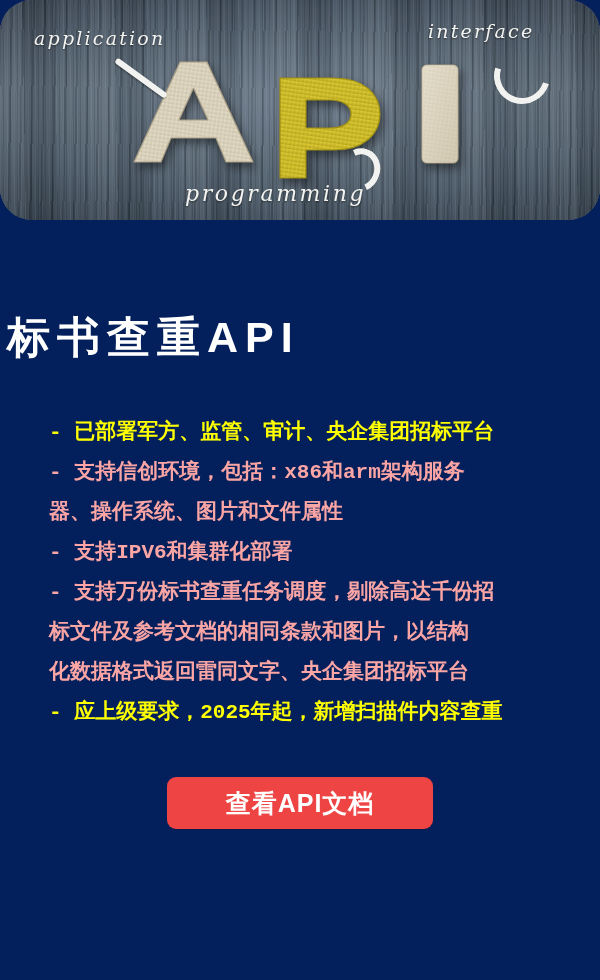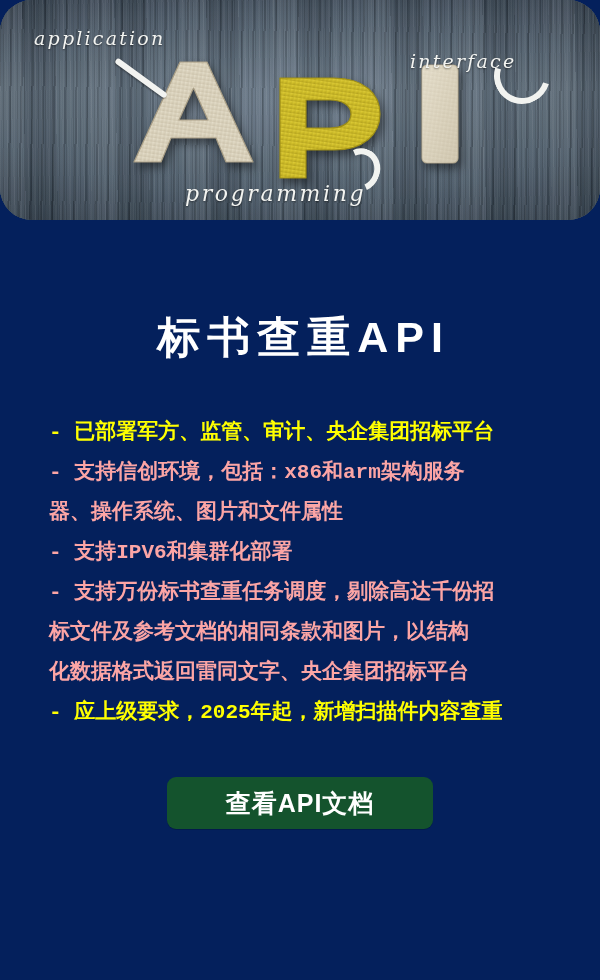--- a/index.html
+++ b/index.html
@@ -80,21 +80,21 @@
     position: absolute;
     color: #f3f4f1;
     font-family: "DejaVu Serif", serif;
     font-style: italic;
     font-size: 19px;
     letter-spacing: 2.2px;
     white-space: nowrap;
     text-shadow: 0 1px 2px rgba(0,0,0,.45);
   }
   .hand-application { left: 34px;  top: 27px; }
-  .hand-interface   { left: 410px; top: 20px; margin-top: 30px; }
+  .hand-interface   { left: 428px; top: 20px; }
   .hand-programming { left: 185px; top: 181px; font-size: 22px; letter-spacing: 2.6px; }
 
   .stroke {
     position: absolute;
     background: #f2f3f0;
     border-radius: 4px;
     box-shadow: 0 1px 2px rgba(0,0,0,.4);
   }
   .stroke-application {
     left: 116px; top: 57px;
@@ -137,21 +137,21 @@
     position: relative;
     width: 600px;
     background: #04205c;
     padding-bottom: 10px;
   }
 
   .page-title {
     color: #ffffff;
     font-size: 43px;
     font-weight: bold;
-    text-align: center;
+    text-align: left;
     letter-spacing: 7px;
     padding-top: 65px;
     line-height: 1.1;
     text-indent: 7px;
   }
 
   .bullets {
     margin-top: 52px;
     padding: 0 46px 0 49px;
   }
@@ -170,21 +170,21 @@
     margin-top: 44px;
     display: flex;
     justify-content: center;
   }
   .cta-button {
     display: inline-flex;
     align-items: center;
     justify-content: center;
     width: 266px;
     height: 52px;
-    background: #14532d;
+    background: #ef4444;
     border: none;
     border-radius: 9px;
     color: #ffffff;
     font-size: 25px;
     font-weight: bold;
     font-family: "Liberation Sans", "DejaVu Sans", sans-serif;
     letter-spacing: 1px;
     cursor: pointer;
     box-shadow: 0 1px 0 rgba(0,0,0,.18);
   }

